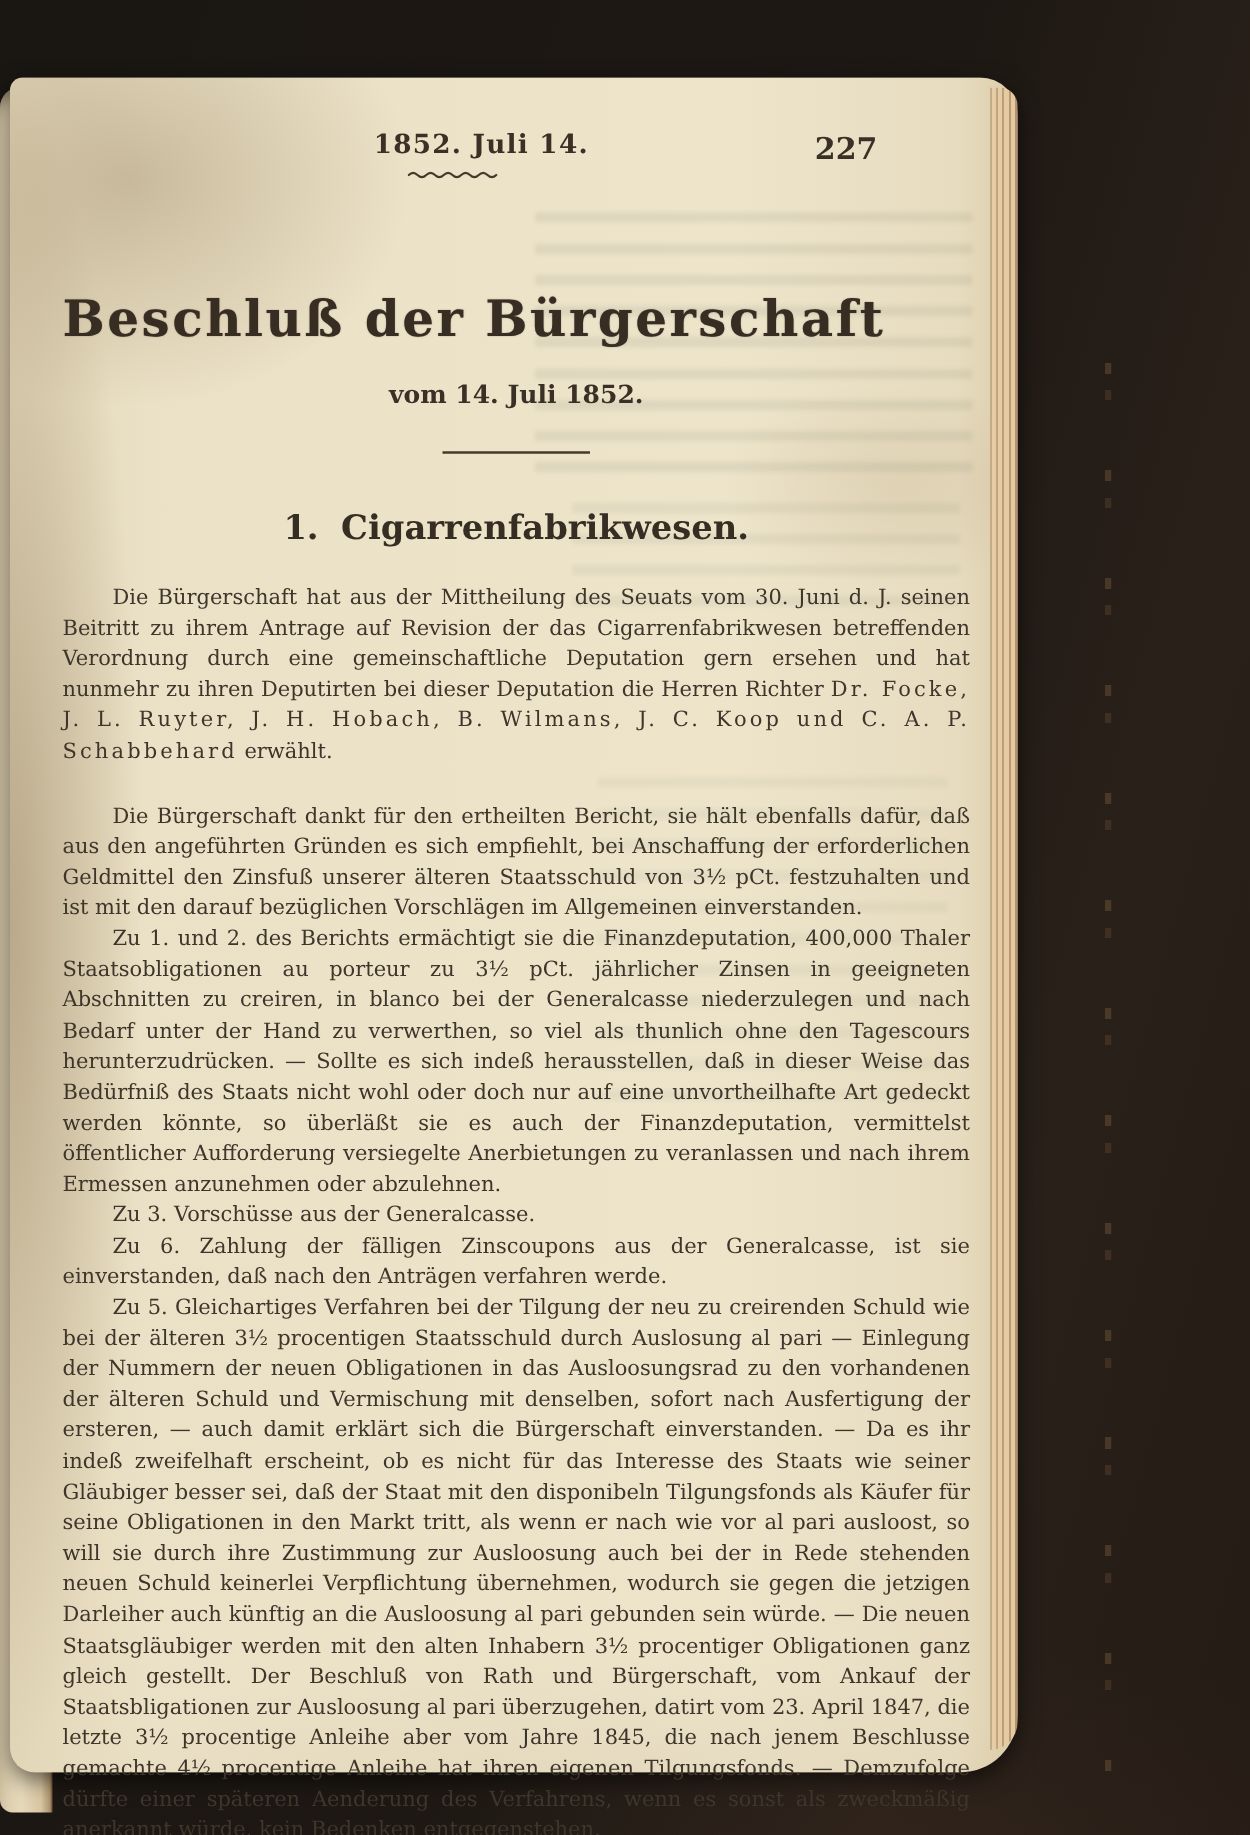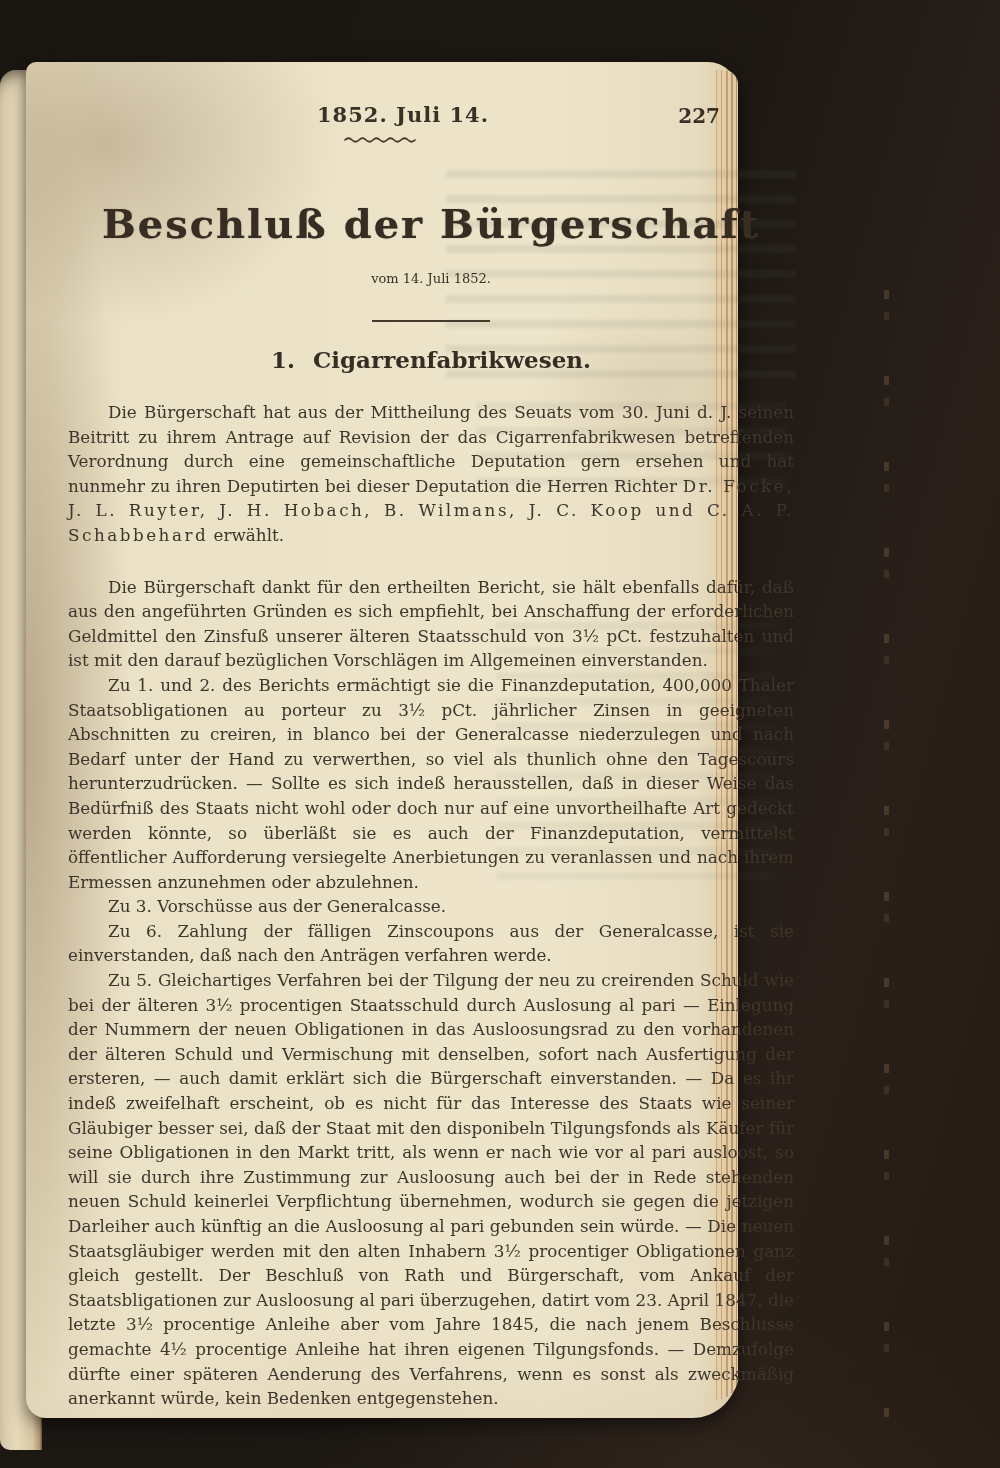--- a/index.html
+++ b/index.html
@@ -19,21 +19,21 @@
   }
   
   .facing-page{
     position:absolute;left:0;top:70px;width:42px;height:1380px;
     background:linear-gradient(90deg,#d9cbab 0%, #e6d9ba 40%, #d8c6a2 78%, #b49a74 95%, #6b5437 100%);
     border-radius:16px 0 0 10px;
     box-shadow:inset 0 14px 18px -12px rgba(40,28,16,.8);
   }
   
   .book-page{
-    position:absolute;left:26px;top:62px;width:712px;height:1356px;
+    position:absolute;left:8px;top:62px;width:806px;height:1356px;
     border-radius:10px 30px 46px 20px;
     background:
       radial-gradient(ellipse 320px 260px at 12% 6%, rgba(120,95,60,.30), transparent 70%),
       radial-gradient(ellipse 140px 900px at 0% 50%, rgba(110,85,52,.35), transparent 75%),
       radial-gradient(ellipse 700px 300px at 55% 108%, rgba(150,120,80,.18), transparent 70%),
       radial-gradient(ellipse 200px 120px at 88% 24%, rgba(150,120,80,.12), transparent 70%),
       linear-gradient(90deg, #e2d6b8 0%, #ebe1c6 14%, #ede4ca 72%, #e7dcc0 94%, #dcCDa9 100%),
       #ebe1c6;
     box-shadow:0 6px 18px rgba(0,0,0,.55);
   }
@@ -54,31 +54,31 @@
 
   .content{
     position:absolute;left:42px;top:40px;width:726px;color:#3c332a;
   }
   .header-row{position:relative;height:34px;}
   .date-heading{
     position:absolute;left:0;right:0;text-align:center;
     font-size:21px;font-weight:bold;letter-spacing:1px;color:#3a3026;
     transform:translateX(-28px);
   }
-  .page-number{position:absolute;right:74px;top:2px;font-size:20px;font-weight:bold;color:#3a3026;}
+  .page-number{position:absolute;right:74px;top:2px;font-size:24px;font-weight:bold;color:#3a3026;}
   .squiggle{position:absolute;left:0;right:0;top:27px;text-align:center;transform:translateX(-50px);}
 
   .doc-title{
-    margin-top:64px;text-align:center;font-size:40px;font-weight:bold;
+    margin-top:96px;font-size:40px;font-weight:bold;
     letter-spacing:2px;color:#372d23;text-shadow:0 0 1px rgba(55,45,35,.55);
   }
-  .doc-subtitle{margin-top:24px;text-align:center;font-size:13px;font-weight:normal;color:#3a3026;}
+  .doc-subtitle{margin-top:24px;text-align:center;font-size:20px;font-weight:bold;color:#3a3026;}
   .title-rule{margin:34px auto 0 auto;width:118px;border:0;border-top:2px solid #463a2c;}
 
-  .section1-heading{margin-top:24px;text-align:center;font-size:23px;font-weight:bold;color:#362d23;}
+  .section1-heading{margin-top:44px;text-align:center;font-size:27px;font-weight:bold;color:#362d23;}
   .section1-heading .sec-num{margin-right:18px;}
 
   p.body-par{
     margin:0;font-size:16.8px;line-height:24.6px;text-align:justify;
     text-indent:40px;color:#3e352b;
   }
   p.first{margin-top:27px;}
   .spaced{letter-spacing:2.5px;}
 
   .section2-heading{

